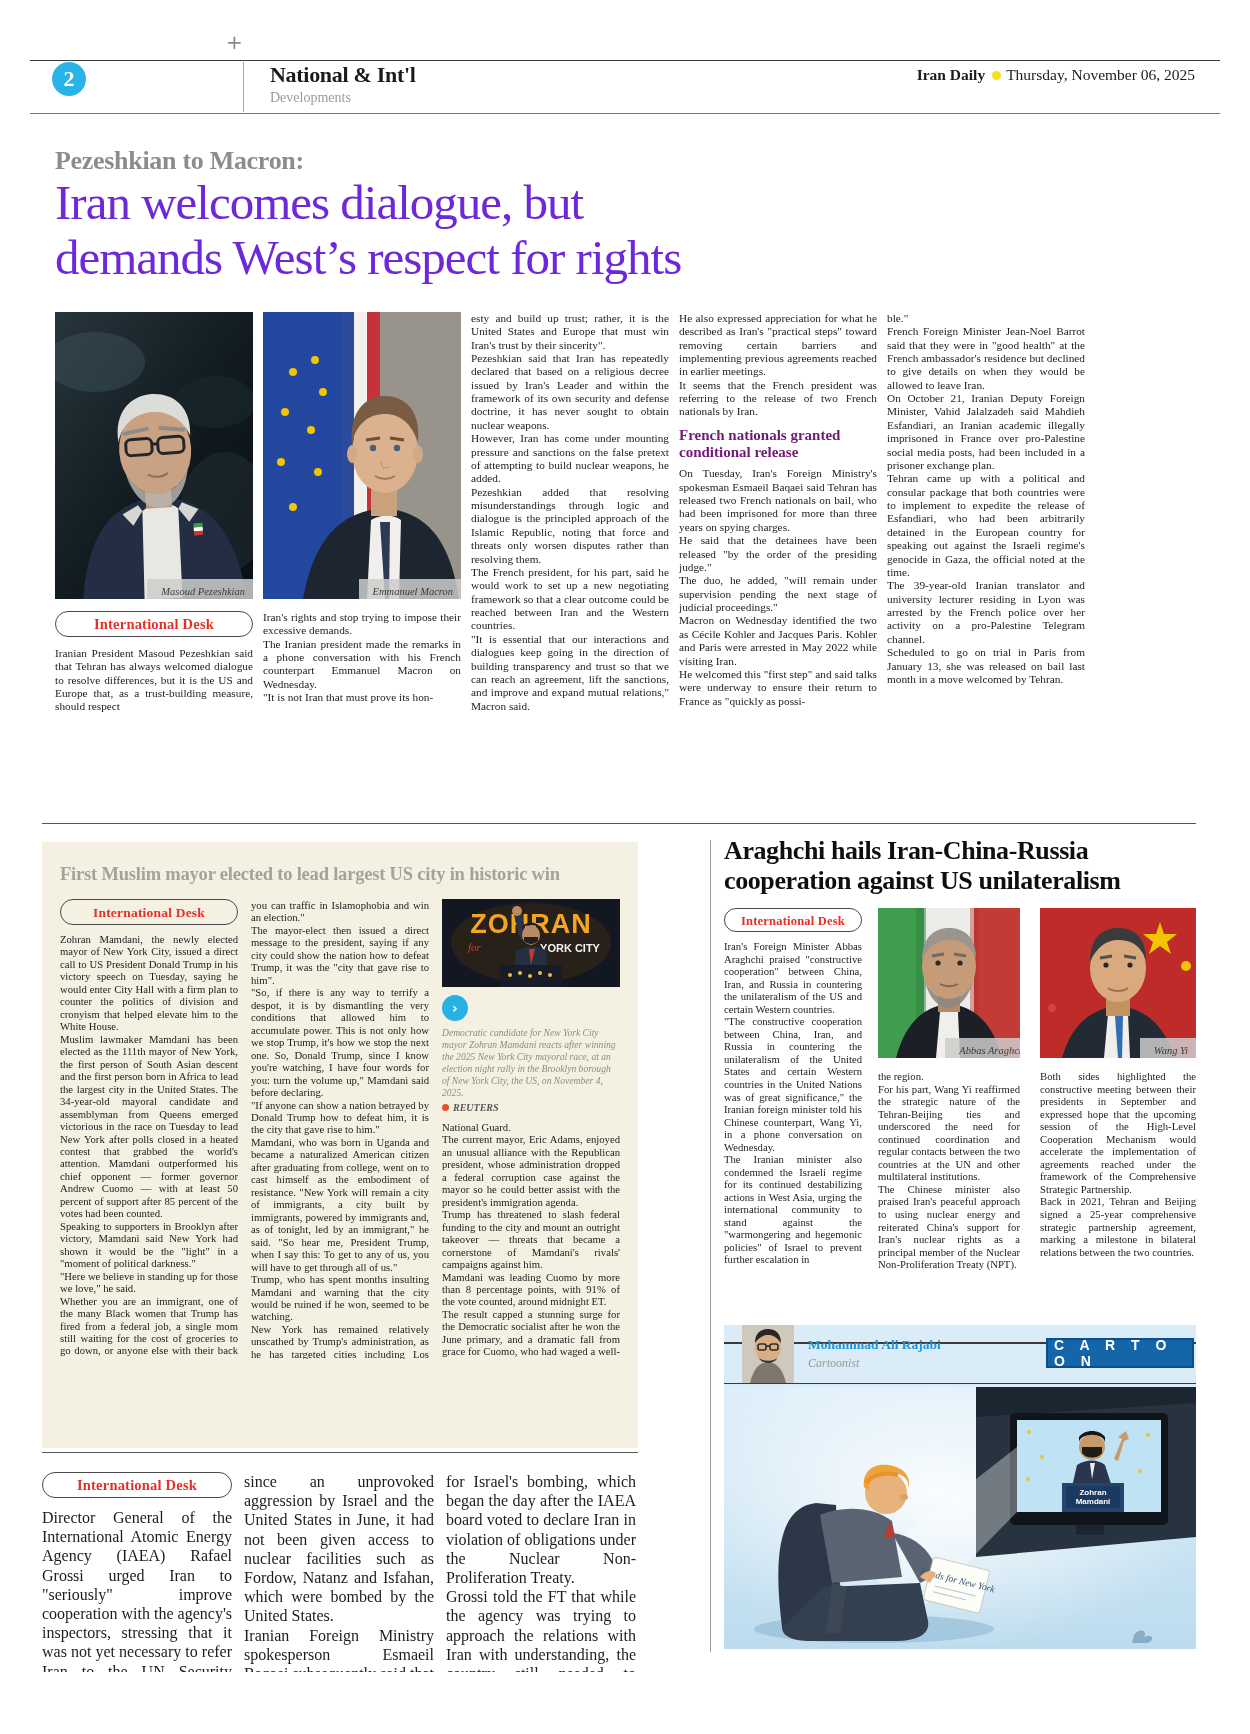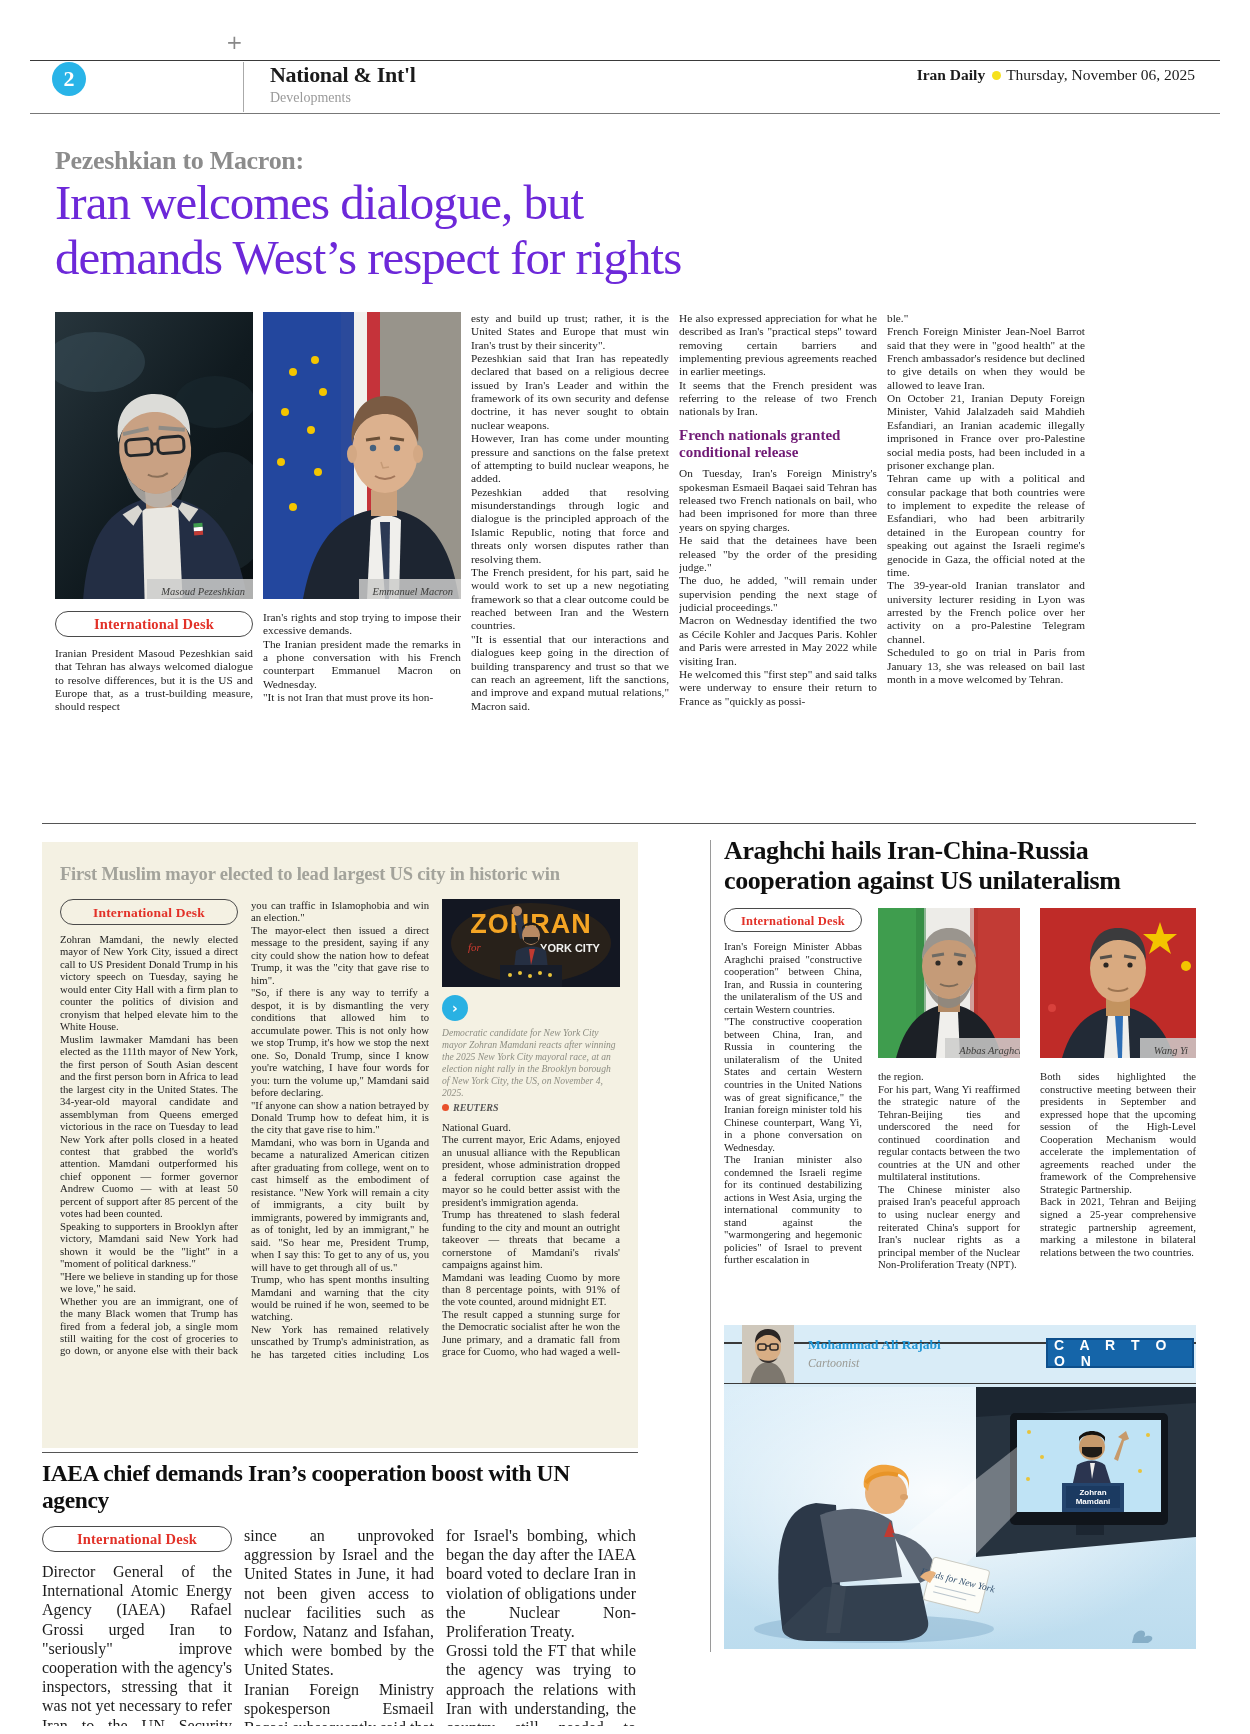--- a/index.html
+++ b/index.html
@@ -431,21 +431,20 @@
         </g>
         <path d="M196,190 C200,184 208,182 212,186 L206,196 Z" fill="#e8b27d"></path>
         <path d="M108,196 L102,246 L116,246 L122,200 Z" fill="#3c4856"></path>
         <path d="M410,248 C416,240 424,244 420,250 C428,246 432,252 424,256 L408,256 Z" fill="#7fa8c2" opacity="0.9"></path>
       </svg>
     </div>
   </div>
 
   <div class="hairline" style="left:42px;top:1452px;width:596px;height:1px;background:#555;"></div>
   <div class="iaea">
-    <div class="iaea-headline">IAEA chief demands Iran’s cooperation boost with UN agency</div>
     <div class="iaea-cols">
       <div class="icol">
         <div class="desk-badge"><span>International Desk</span></div>
         <div class="bodytext iaea-body">Director General of the International Atomic Energy Agency (IAEA) Rafael Grossi urged Iran to "seriously" improve cooperation with the agency's inspectors, stressing that it was not yet necessary to refer Iran to the UN Security Council as a result of the breakdown of inspections.
 Grossi told the Financial Times that while the IAEA has carried out about a dozen inspections in Iran</div>
       </div>
       <div class="icol">
         <div class="bodytext iaea-body">since an unprovoked aggression by Israel and the United States in June, it had not been given access to nuclear facilities such as Fordow, Natanz and Isfahan, which were bombed by the United States.
 Iranian Foreign Ministry spokesperson Esmaeil Baqaei subsequently said that Grossi was "fully aware of the peaceful nature" of Iran's nuclear program and should not express "unfounded opinions" on it.
 Iranian officials have blamed the IAEA for providing a justification</div>

